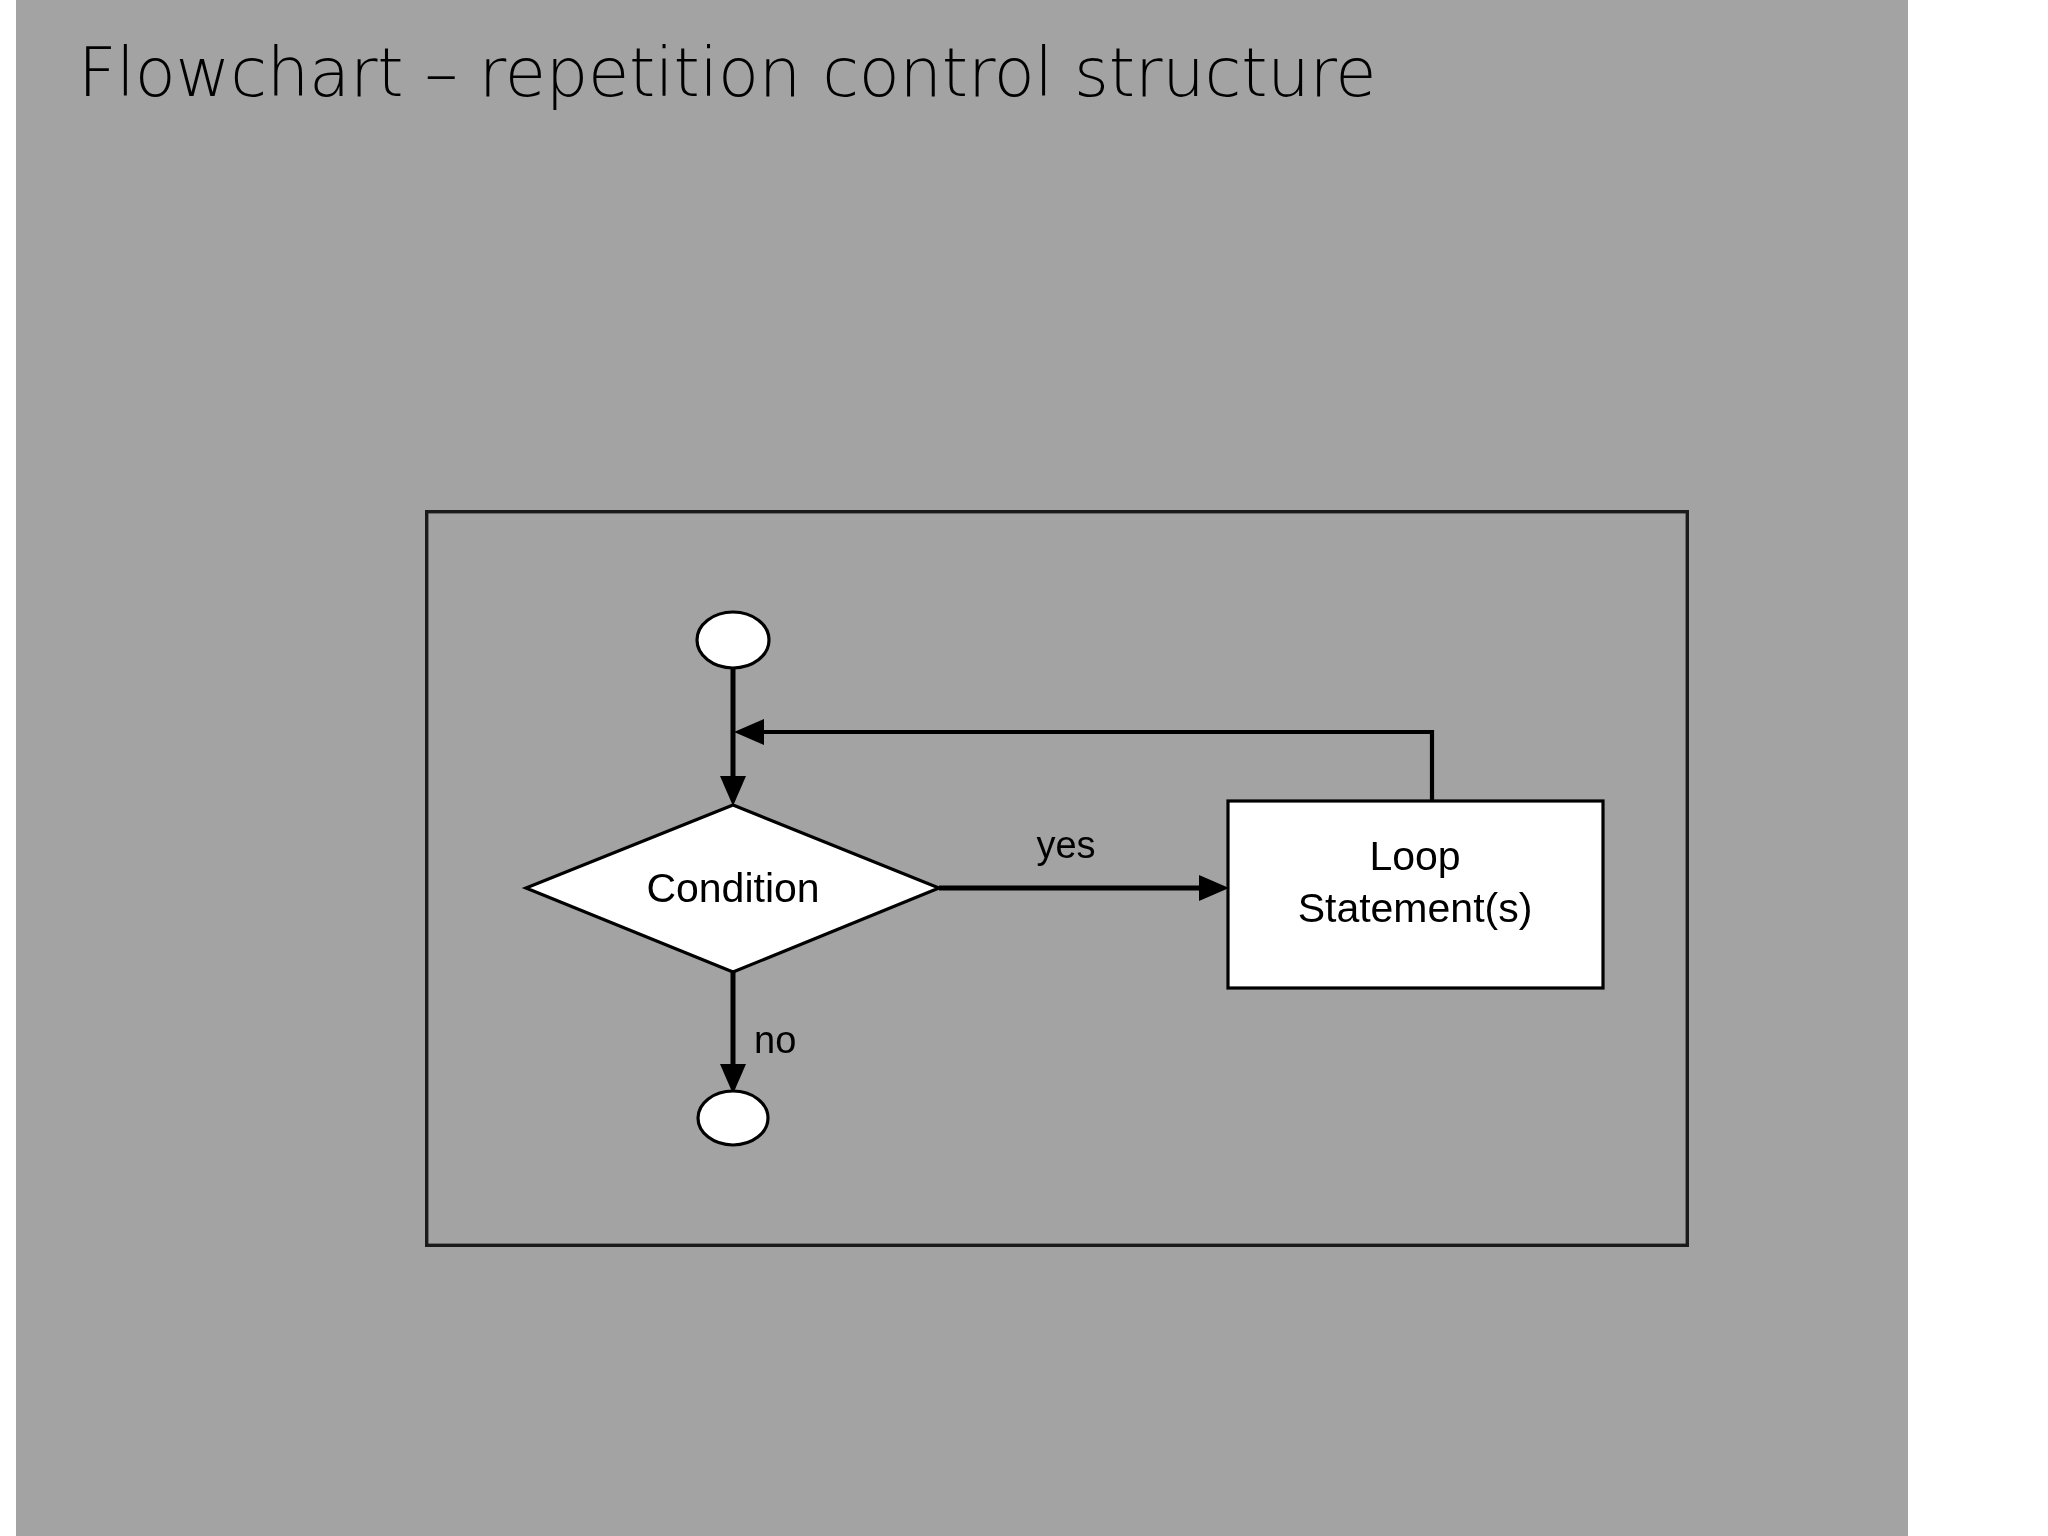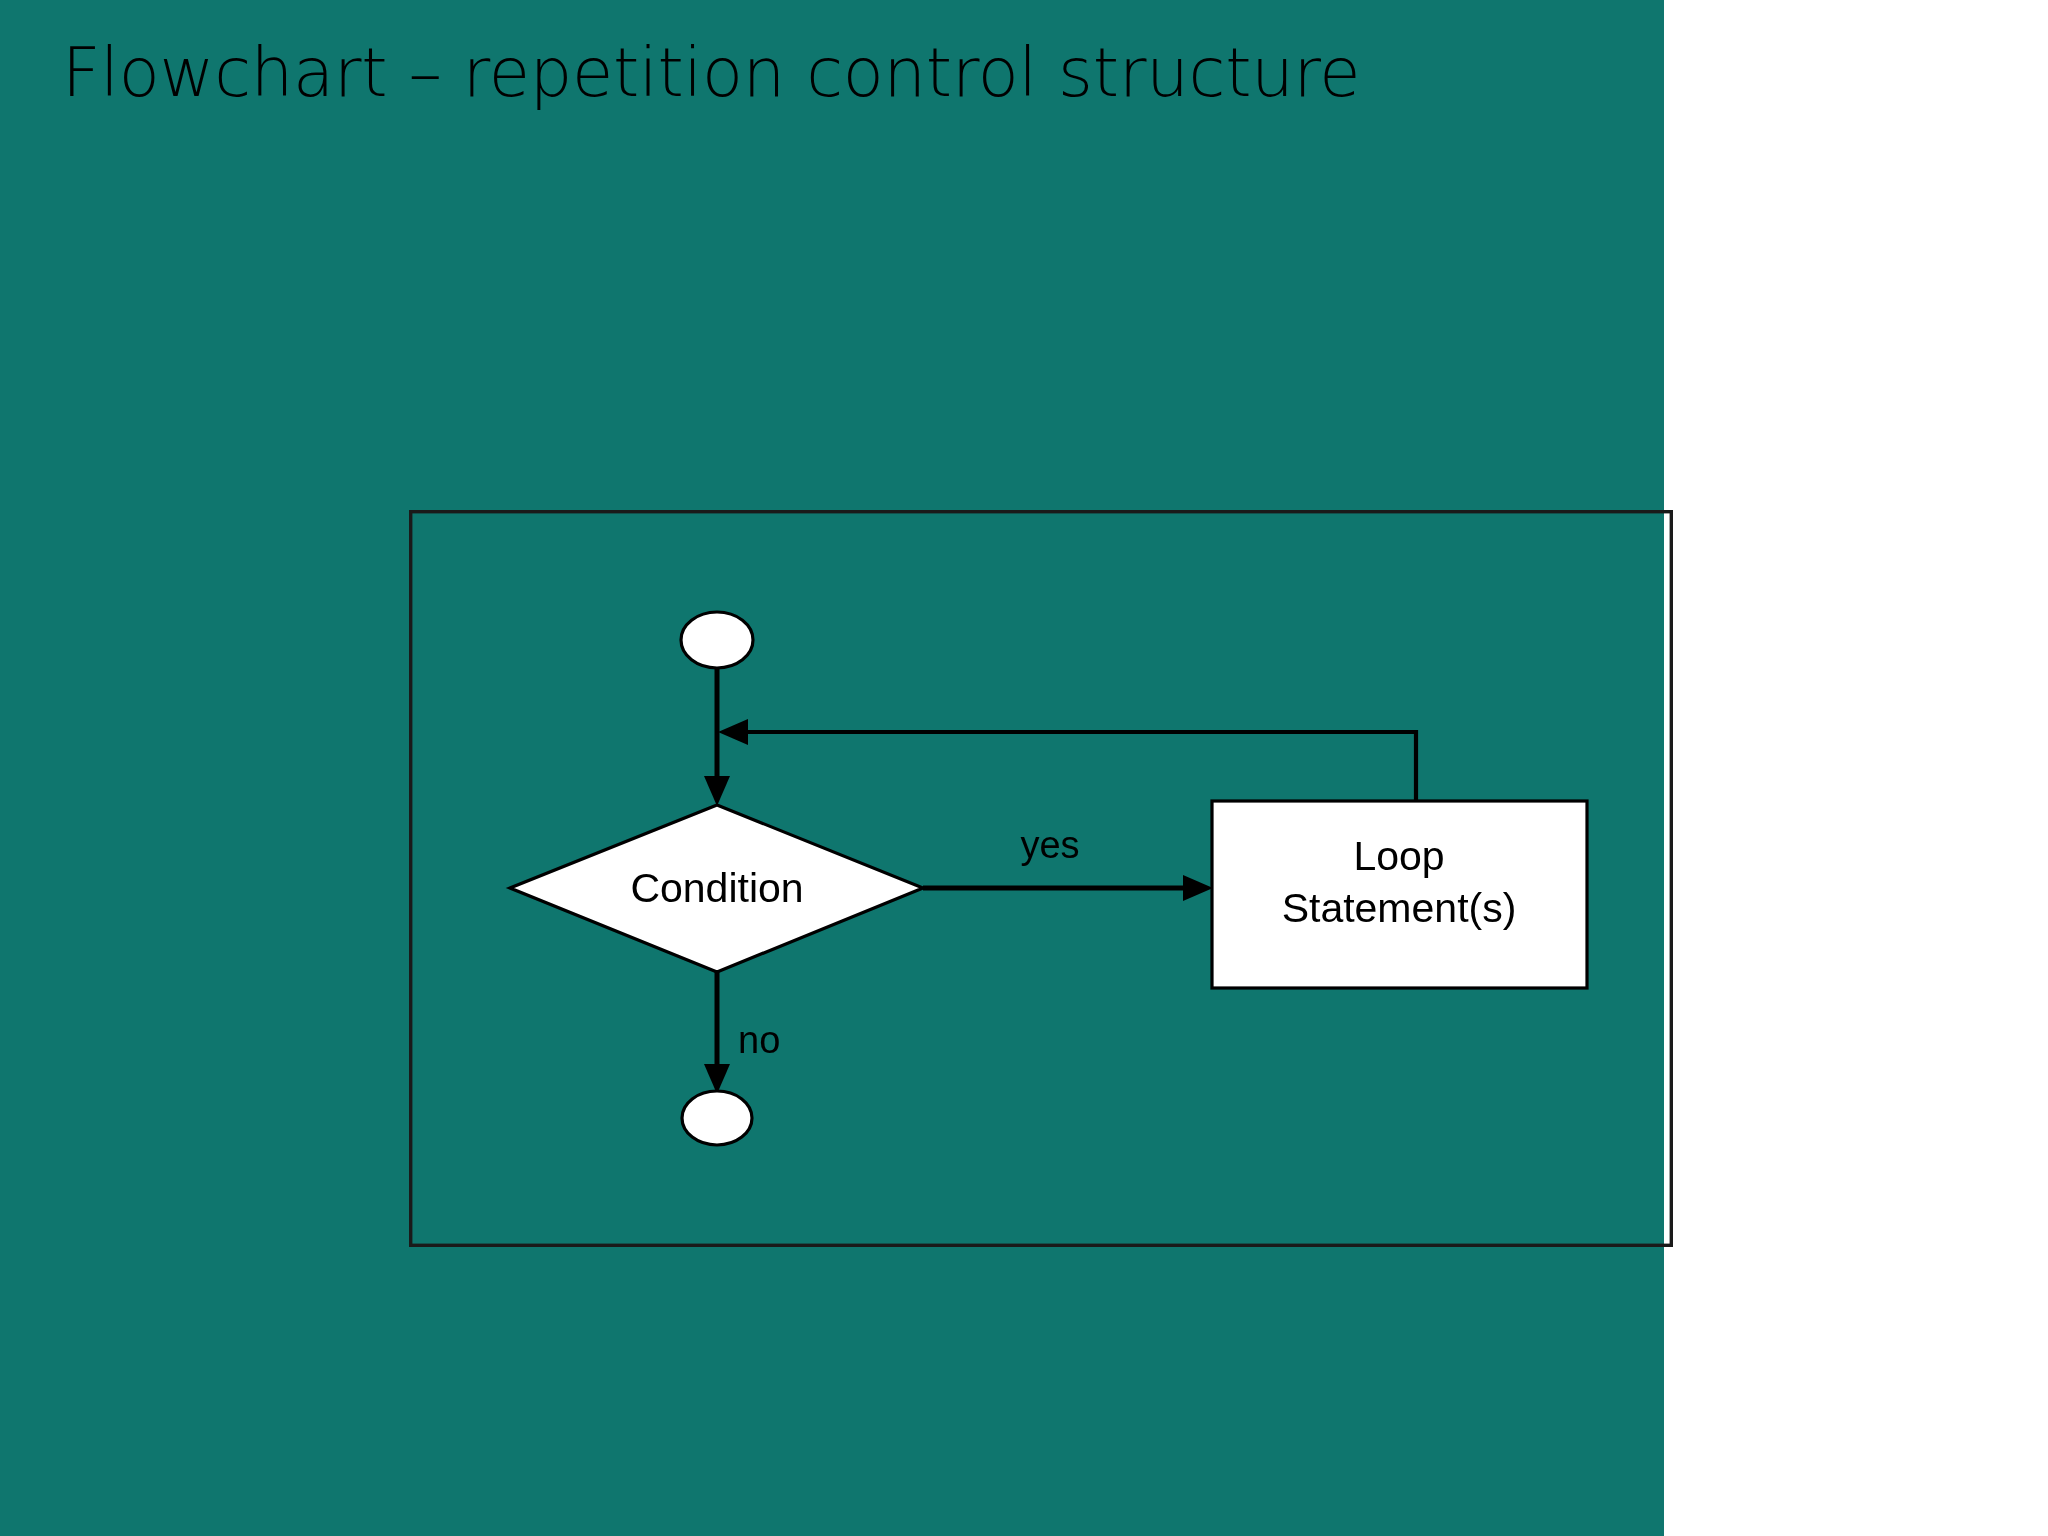--- a/index.html
+++ b/index.html
@@ -11,25 +11,25 @@
   body {
     width: 2048px;
     height: 1536px;
     position: relative;
     overflow: hidden;
     font-family: "Liberation Sans", sans-serif;
     color: #000000;
   }
   #slide {
     position: absolute;
-    left: 0;
+    left: 16px;
     top: 0;
-    width: 1664px;
+    width: 1892px;
     height: 1536px;
-    background: #0f766e;
+    background: #a3a3a3;
   }
   #slide-title {
     position: absolute;
     left: 62px;
     top: 36px;
     width: 1900px;
     font-family: "DejaVu Sans", sans-serif;
     font-weight: 300;
     font-size: 67px;
     line-height: 1.12;

